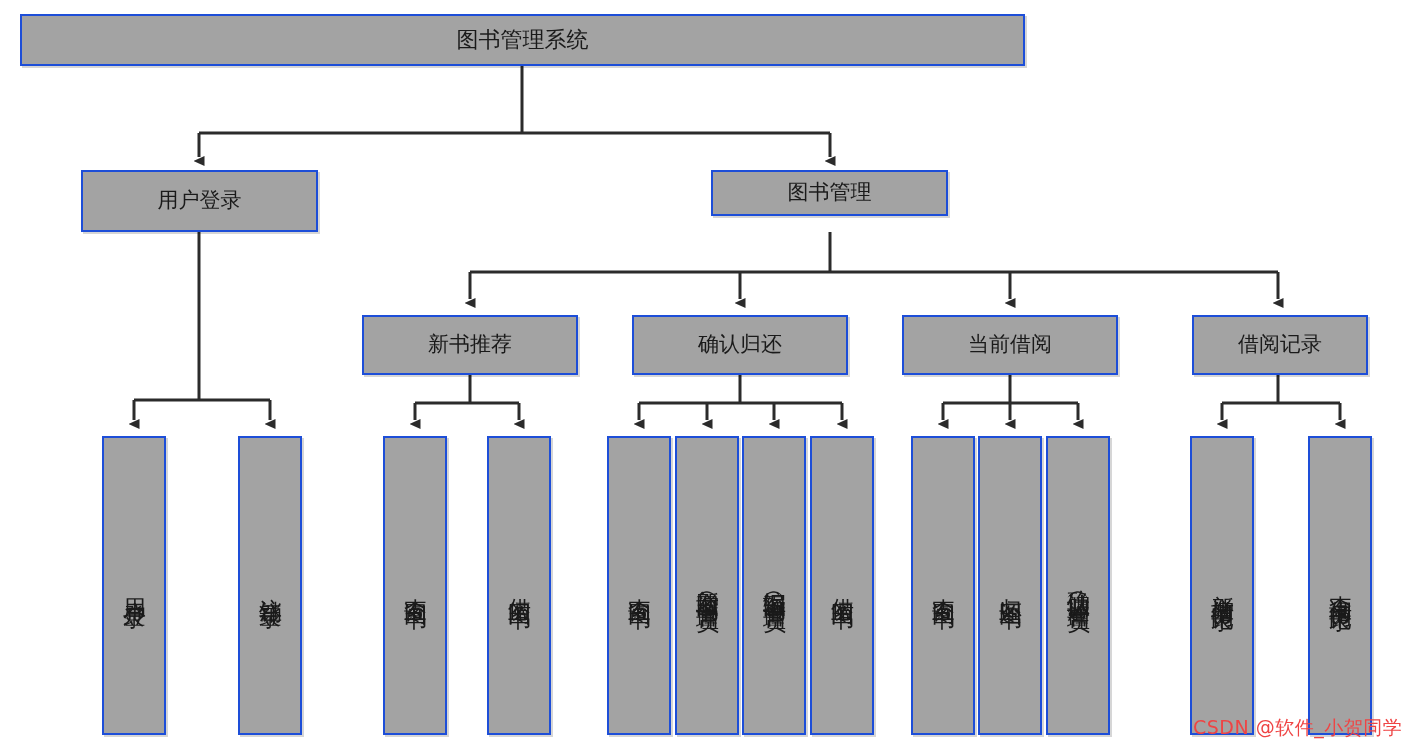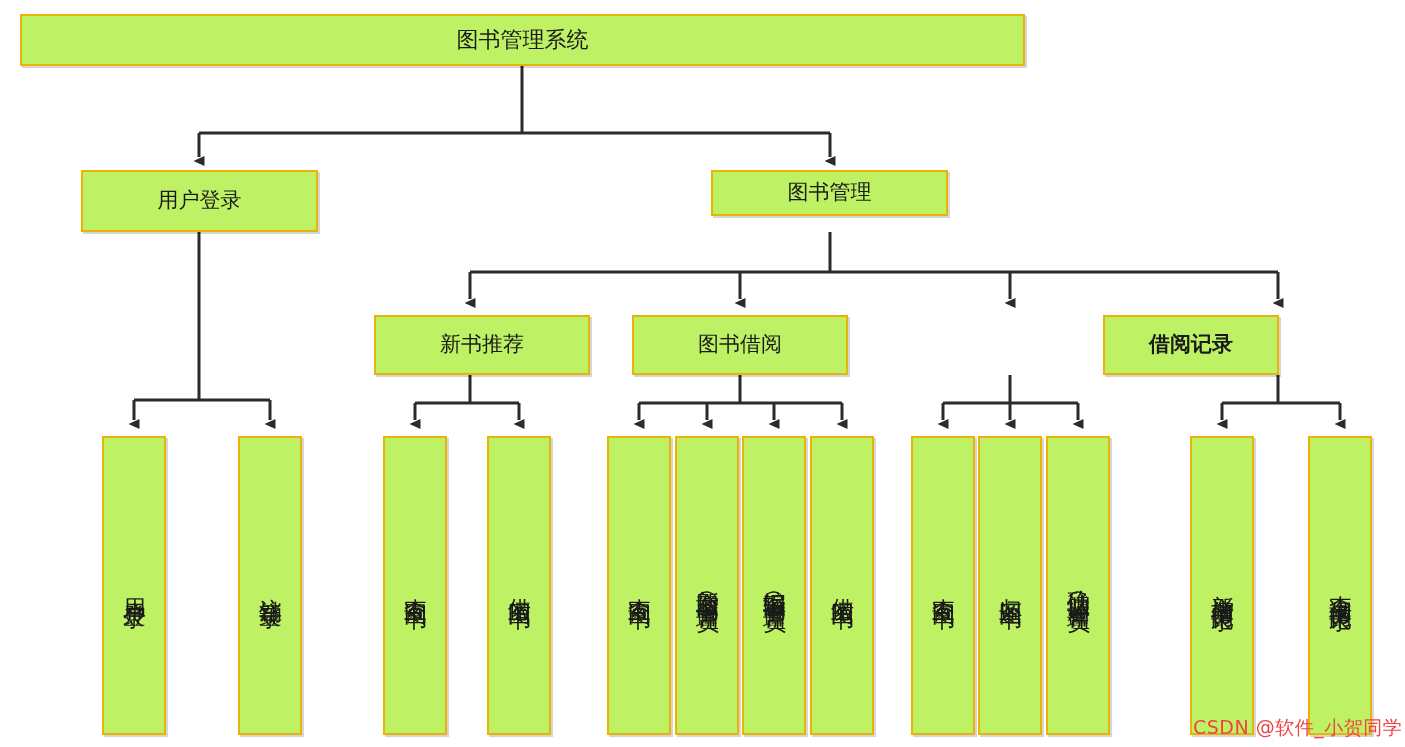--- a/index.html
+++ b/index.html
@@ -20,22 +20,22 @@
   #edges {
     position: absolute;
     left: 0;
     top: 0;
     width: 1405px;
     height: 747px;
   }
   .node {
     position: absolute;
     box-sizing: border-box;
-    background: #bef264;
-    border: 2px solid #eab308;
+    background: #a3a3a3;
+    border: 2px solid #1d4ed8;
     box-shadow: 2px 2px 0 rgba(0,0,0,0.16);
     display: flex;
     align-items: center;
     justify-content: center;
     color: #1a1a1a;
   }
   .node .label {
     line-height: 1.12;
     text-align: center;
     white-space: nowrap;
@@ -126,27 +126,30 @@
     <span class="label">图书管理系统</span>
   </div>
 
   <div class="node horizontal" style="left:81px; top:170px; width:237px; height:62px;">
     <span class="label">用户登录</span>
   </div>
   <div class="node horizontal" style="left:711px; top:170px; width:237px; height:46px;">
     <span class="label">图书管理</span>
   </div>
 
-  <div class="node horizontal" style="left:362px; top:315px; width:216px; height:60px;margin-left:12px;">
+  <div class="node horizontal" style="left:362px; top:315px; width:216px; height:60px;">
     <span class="label">新书推荐</span>
   </div>
   <div class="node horizontal" style="left:632px; top:315px; width:216px; height:60px;">
-    <span class="label">图书借阅</span>
+    <span class="label">确认归还</span>
   </div>
-  <div class="node horizontal" style="left:1103px; top:315px; width:176px; height:60px;font-weight:bold;">
+  <div class="node horizontal" style="left:902px; top:315px; width:216px; height:60px;">
+    <span class="label">当前借阅</span>
+  </div>
+  <div class="node horizontal" style="left:1192px; top:315px; width:176px; height:60px;">
     <span class="label">借阅记录</span>
   </div>
 
   <div class="node vertical" style="left:102px; top:436px; width:64px; height:299px;">
     <span class="label">用户登录</span>
   </div>
   <div class="node vertical" style="left:238px; top:436px; width:64px; height:299px;">
     <span class="label">注销登录</span>
   </div>
 

